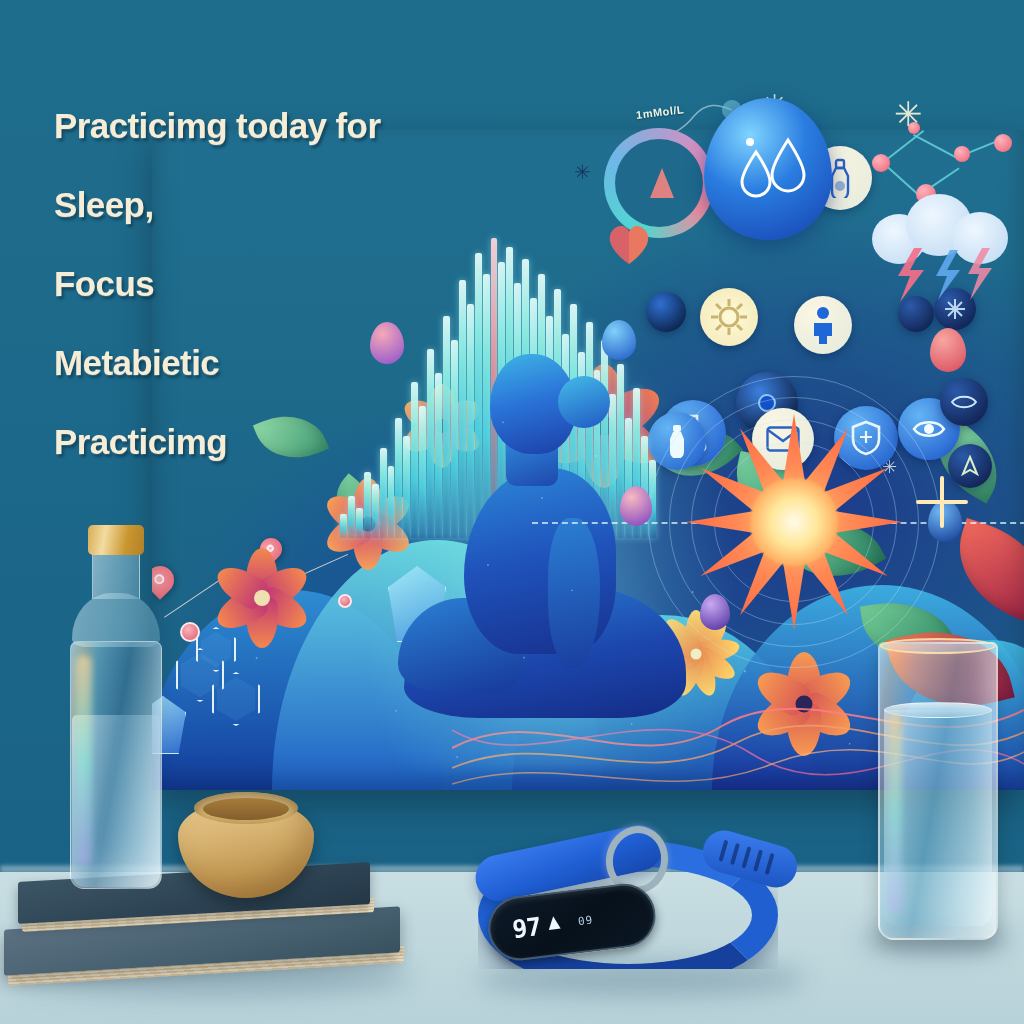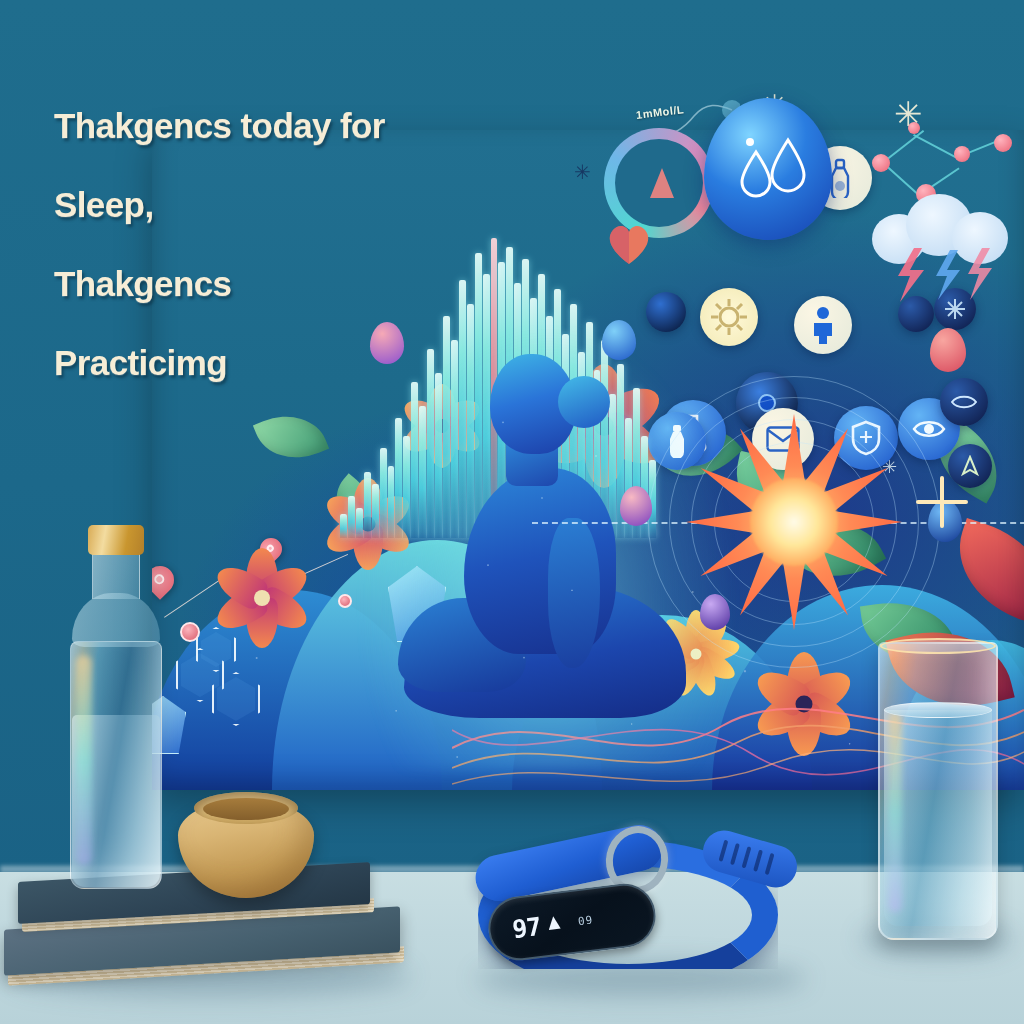--- a/index.html
+++ b/index.html
@@ -876,19 +876,20 @@
   <div class="shadow-soft" style="left:862px; top:922px; width:150px; height:34px;"></div>
   <div class="glass">
     <div class="glass-body"></div>
     <div class="glass-water"></div>
     <div class="glass-irid"></div>
     <div class="glass-water-top"></div>
     <div class="glass-rim"></div>
   </div>
 
   <div class="title-block">
-    <div class="title-line">Thakgencs today for</div>
+    <div class="title-line">Practicimg today for</div>
     <div class="title-line">Sleep,</div>
-    <div class="title-line">Thakgencs</div>
+    <div class="title-line">Focus</div>
+    <div class="title-line">Metabietic</div>
     <div class="title-line">Practicimg</div>
   </div>
 
 </div>
 
 </body></html>

